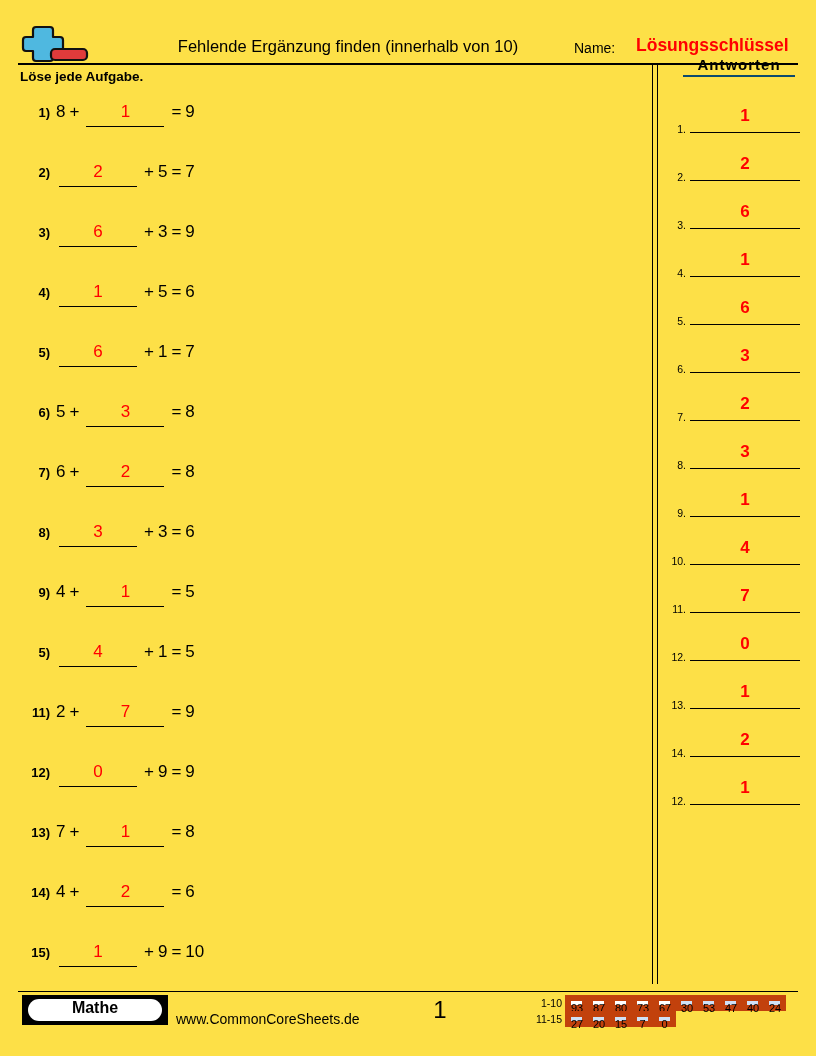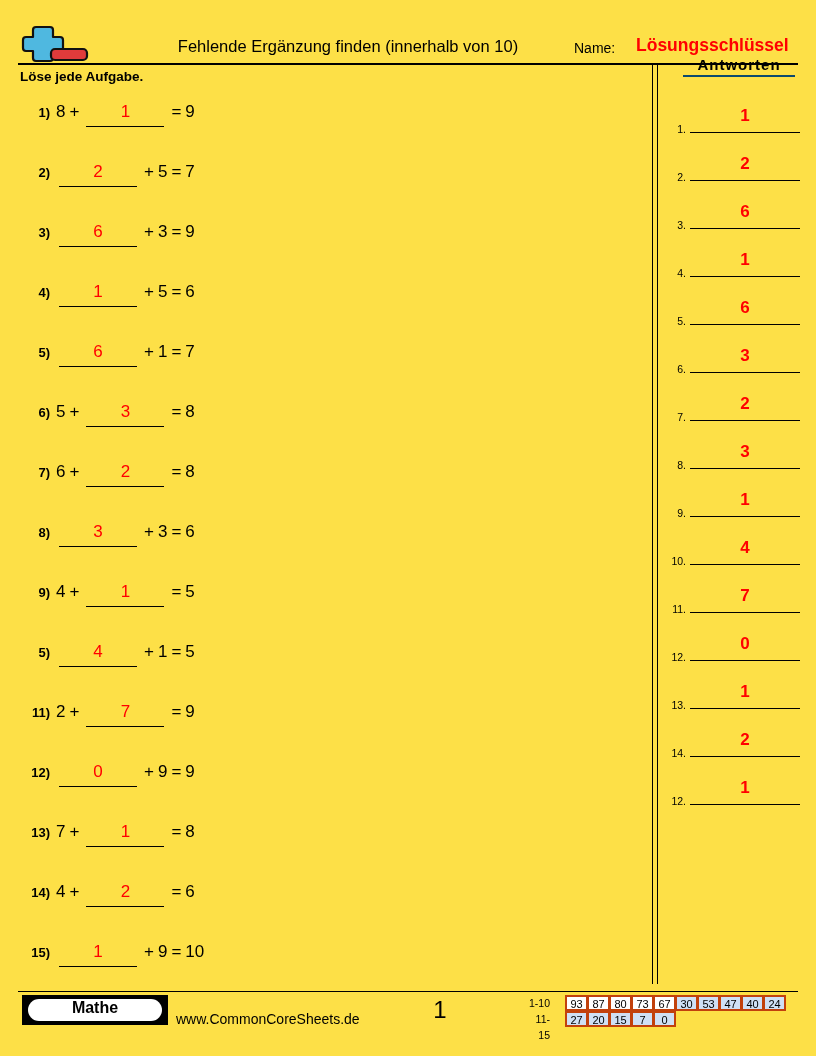--- a/index.html
+++ b/index.html
@@ -260,31 +260,31 @@
     top: 995px;
   }
   .score-row {
     display: flex;
     align-items: stretch;
     height: 16px;
   }
   .score-label {
     width: 38px;
     text-align: right;
-    padding-right: 16px;
+    padding-right: 4px;
     font-size: 10.5px;
     line-height: 16px;
     box-sizing: border-box;
   }
   .score-cell {
     width: 23px;
     text-align: center;
     font-size: 11px;
     line-height: 14px;
-    border: 2px solid #c2410c;
+    border: 6px solid #c2410c;
     margin-left: -1px;
     box-sizing: border-box;
     background: #ffffff;
   }
   .score-cell.shaded {
     background: #cfe0f5;
   }
 </style>
 </head>
 <body>

